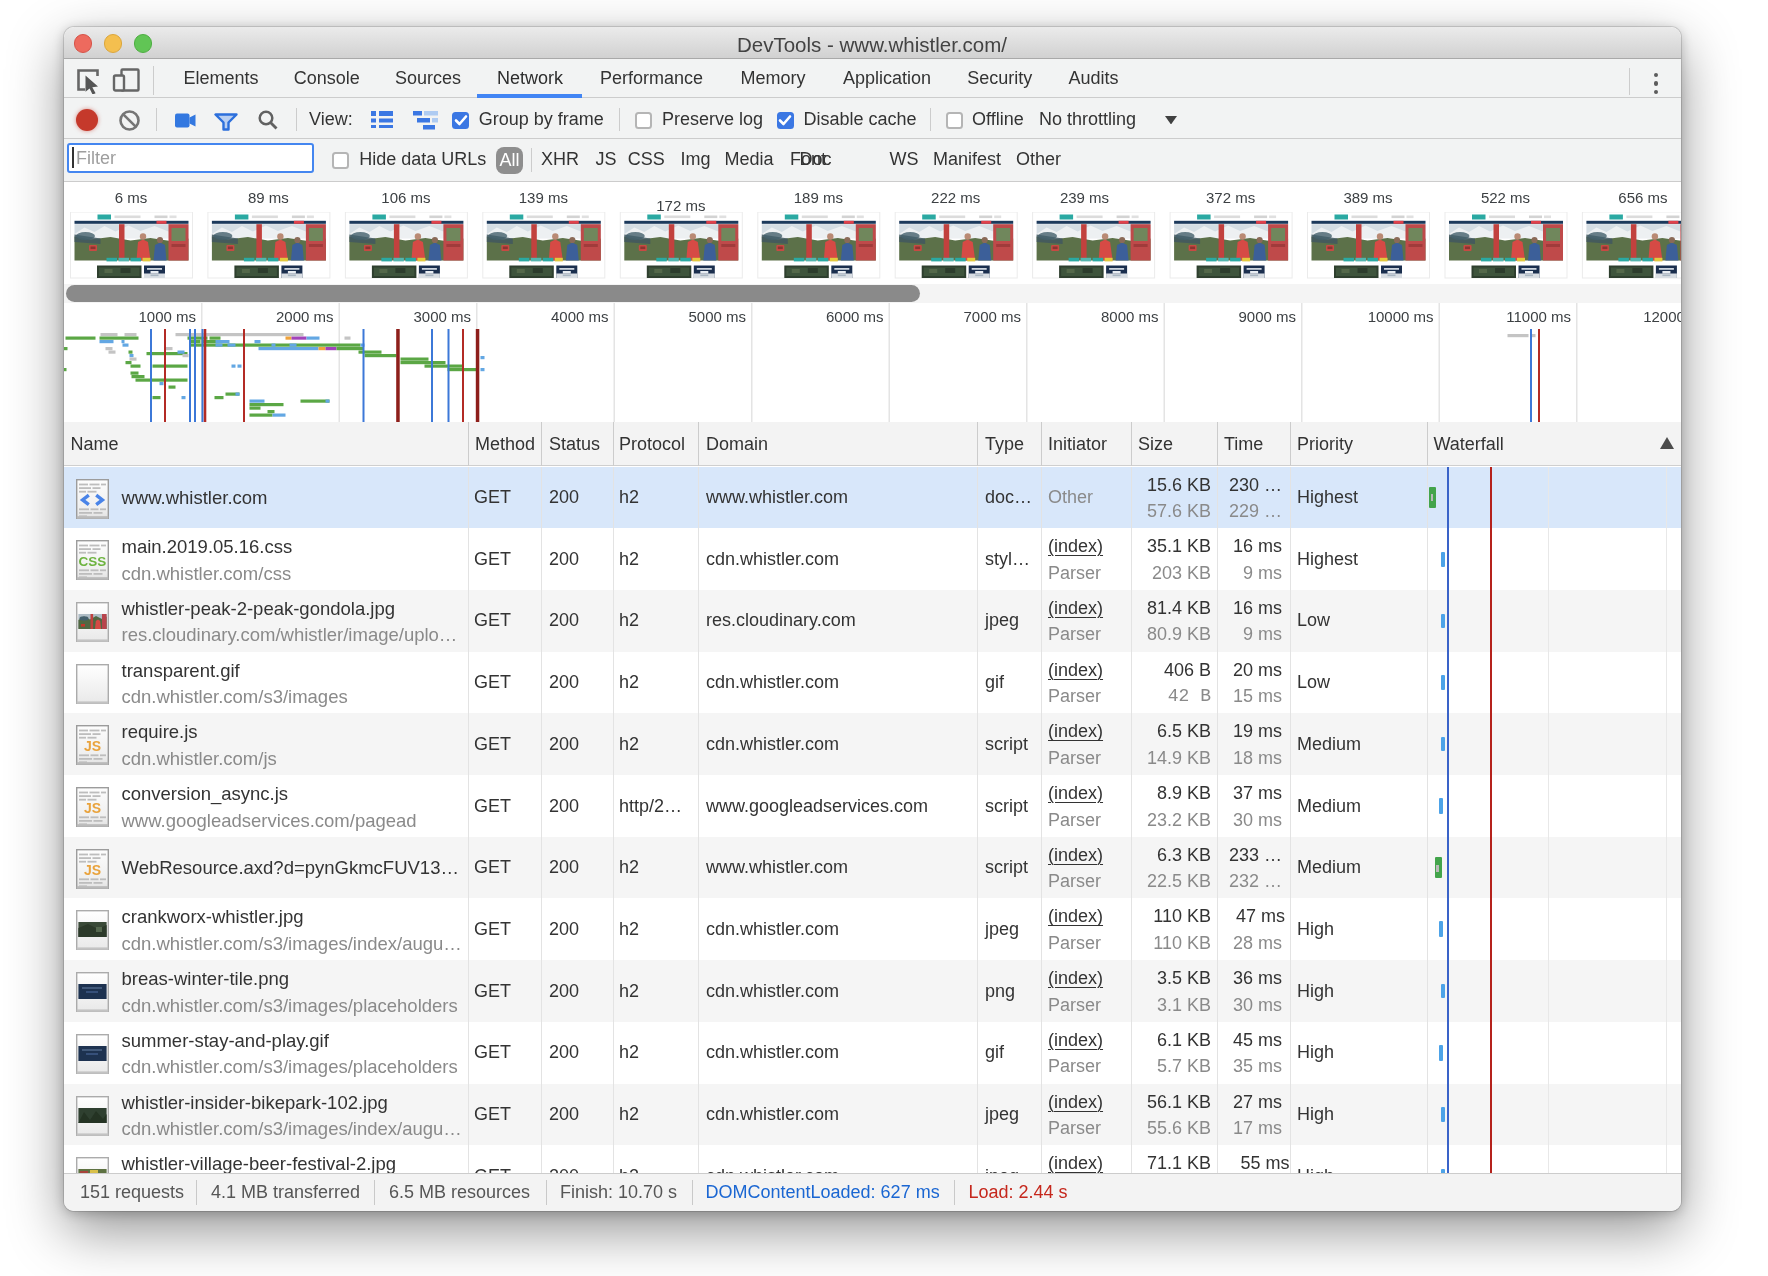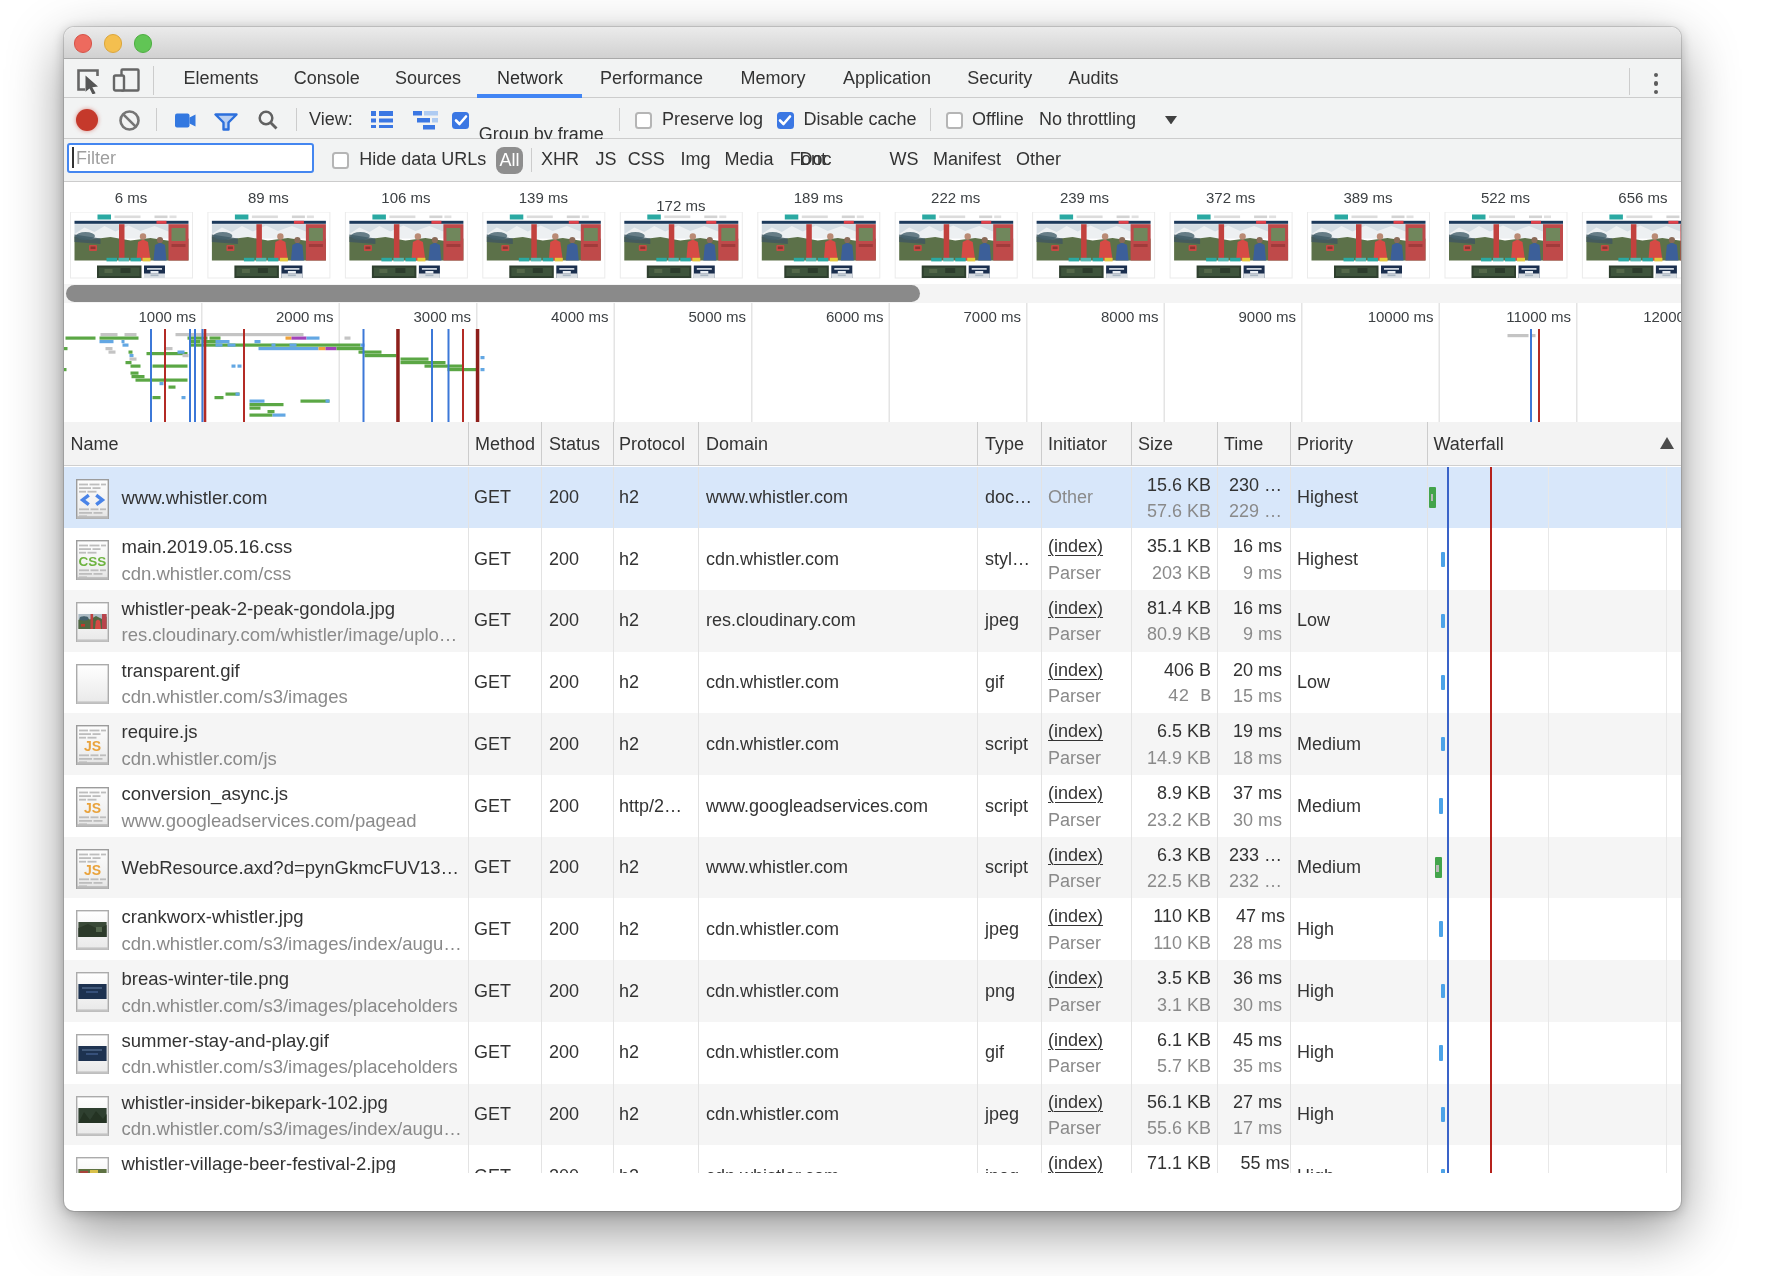--- a/index.html
+++ b/index.html
@@ -46,20 +46,21 @@
   background:#f3f3f3; border-top:1px solid #ccc; }
 .st { position:absolute; top:8px; font-size:18px; color:#565656; white-space:nowrap; }
 .ss { position:absolute; top:6px; height:25px; width:1px; background:#c9c9c9; }
 u.ix { text-decoration:underline; text-decoration-thickness:1px; text-underline-offset:2.5px; }
 </style></head><body>
 <div id="win">
 <div id="titlebar">
 <div class="tl" style="left:10.3px; top:7.5px; background:#ed6a5e; border:1px solid #d65348;"></div>
 <div class="tl" style="left:40.1px; top:7.5px; background:#f4bf4f; border:1px solid #dba63c;"></div>
 <div class="tl" style="left:70px;  top:7.5px; background:#61c555; border:1px solid #4eae42;"></div>
+<div id="title">DevTools - www.whistler.com/</div>
 </div>
 <div id="tabbar">
 <div class="tab" style="left:157.5px; color:#333;">Elements</div>
 <div class="tab" style="left:263.2px; color:#333;">Console</div>
 <div class="tab" style="left:364.5px; color:#333;">Sources</div>
 <div class="tab" style="left:466.5px; color:#2d2d2d;">Network</div>
 <div class="tab" style="left:588.0px; color:#333;">Performance</div>
 <div class="tab" style="left:709.5px; color:#333;">Memory</div>
 <div class="tab" style="left:823.5px; color:#333;">Application</div>
 <div class="tab" style="left:936.2px; color:#333;">Security</div>
@@ -114,21 +115,21 @@
         <rect x="11" y="0" width="14" height="4.5" fill="#aecbf2"></rect>
 <rect x="4" y="7" width="13" height="4.5" fill="#3b77e3"></rect>
         <rect x="19" y="7" width="6" height="4.5" fill="#aecbf2"></rect>
 <rect x="10" y="14" width="12" height="4.5" fill="#3b77e3"></rect>
 </svg>
 <div class="a" style="left:388.5px; top:13.5px; width:17px; height:17px; border-radius:3.5px; background:#3b77e3;">
         <svg style="position:absolute;left:1.5px;top:2px;" width="14" height="13" viewBox="0 0 14 13">
           <path d="M2 6.5 L5.5 10 L12 2.5" fill="none" stroke="#fff" stroke-width="2.6" stroke-linecap="round" stroke-linejoin="round"></path>
         </svg>
       </div>
-<div class="tx" style="left:415.2px; top:26px;">Group by frame</div>
+<div class="tx" style="left:415.2px; top:11px;">Group by frame</div>
 <div class="vs" style="left:555px; top:10px; height:23px;"></div>
 <div class="a" style="left:571.3px; top:13.5px; width:17px; height:17px; border-radius:3.5px; background:#fff; border:2px solid #b5b5b5;"></div>
 <div class="tx" style="left:598.5px; top:11px;">Preserve log</div>
 <div class="a" style="left:713.3px; top:13.5px; width:17px; height:17px; border-radius:3.5px; background:#3b77e3;">
         <svg style="position:absolute;left:1.5px;top:2px;" width="14" height="13" viewBox="0 0 14 13">
           <path d="M2 6.5 L5.5 10 L12 2.5" fill="none" stroke="#fff" stroke-width="2.6" stroke-linecap="round" stroke-linejoin="round"></path>
         </svg>
       </div>
 <div class="tx" style="left:740px; top:11px;">Disable cache</div>
 <div class="vs" style="left:866.7px; top:10px; height:23px;"></div>
@@ -731,12 +732,25 @@
 <div class="a" style="left:1375.5px; top:331.4px; width:4px; height:16px; background:#4da3e8; border-radius:1px;"></div>
 <div class="a" style="left:1371.5px; top:390.6px; width:7px; height:21px; background:#43a44b; border-radius:1px;"></div>
 <div class="a" style="left:1375.5px; top:454.8px; width:4px; height:16px; background:#4da3e8; border-radius:1px;"></div>
 <div class="a" style="left:1377px; top:517.2px; width:4px; height:14.5px; background:#4da3e8; border-radius:1px;"></div>
 <div class="a" style="left:1375.5px; top:578.2px; width:4px; height:16px; background:#4da3e8; border-radius:1px;"></div>
 <div class="a" style="left:1377px; top:640.6px; width:4px; height:14.5px; background:#4da3e8; border-radius:1px;"></div>
 <div class="a" style="left:1377px; top:702.3px; width:4px; height:14.5px; background:#4da3e8; border-radius:1px;"></div>
 <div class="a" style="left:1367px; top:27px; width:2.5px; height:7px; background:#b9b9b9;"></div>
 <div class="a" style="left:1372.5px; top:398px; width:2.5px; height:7px; background:#b9b9b9;"></div>
 </div>
+<div id="statusbar">
+<div class="ss" style="left:132px;"></div>
+<div class="ss" style="left:310px;"></div>
+<div class="ss" style="left:482px;"></div>
+<div class="ss" style="left:628px;"></div>
+<div class="ss" style="left:890.5px;"></div>
+<div class="st" style="left:16.5px; color:#565656;">151 requests</div>
+<div class="st" style="left:147.5px; color:#565656;">4.1 MB transferred</div>
+<div class="st" style="left:325.5px; color:#565656;">6.5 MB resources</div>
+<div class="st" style="left:496.5px; color:#565656;">Finish: 10.70 s</div>
+<div class="st" style="left:642px; color:#1a66d2;">DOMContentLoaded: 627 ms</div>
+<div class="st" style="left:905px; color:#c5271c;">Load: 2.44 s</div>
+</div>
 </div>
 </body></html>

